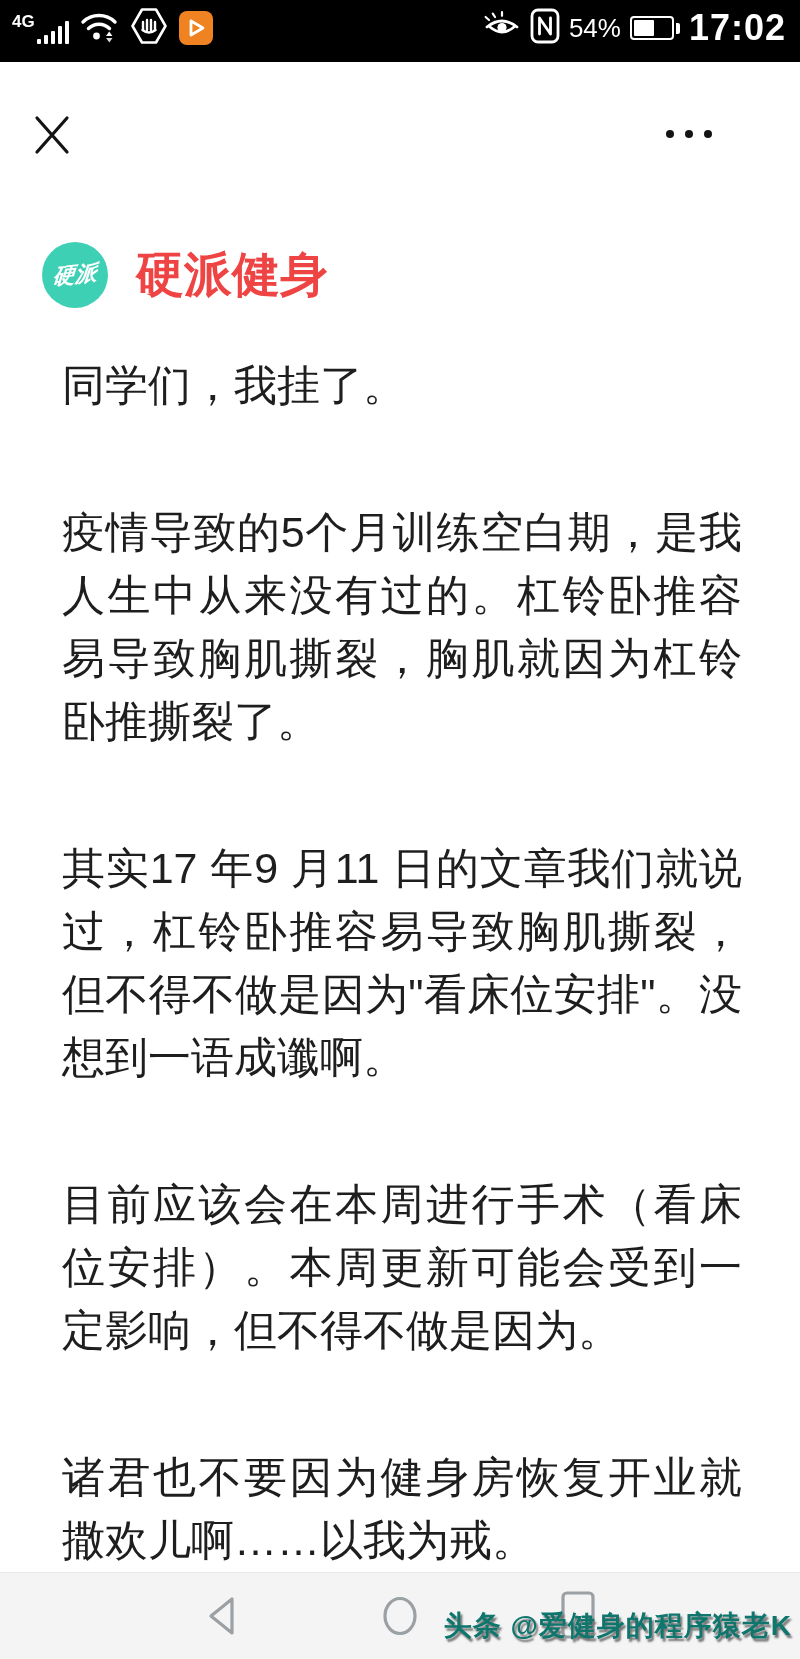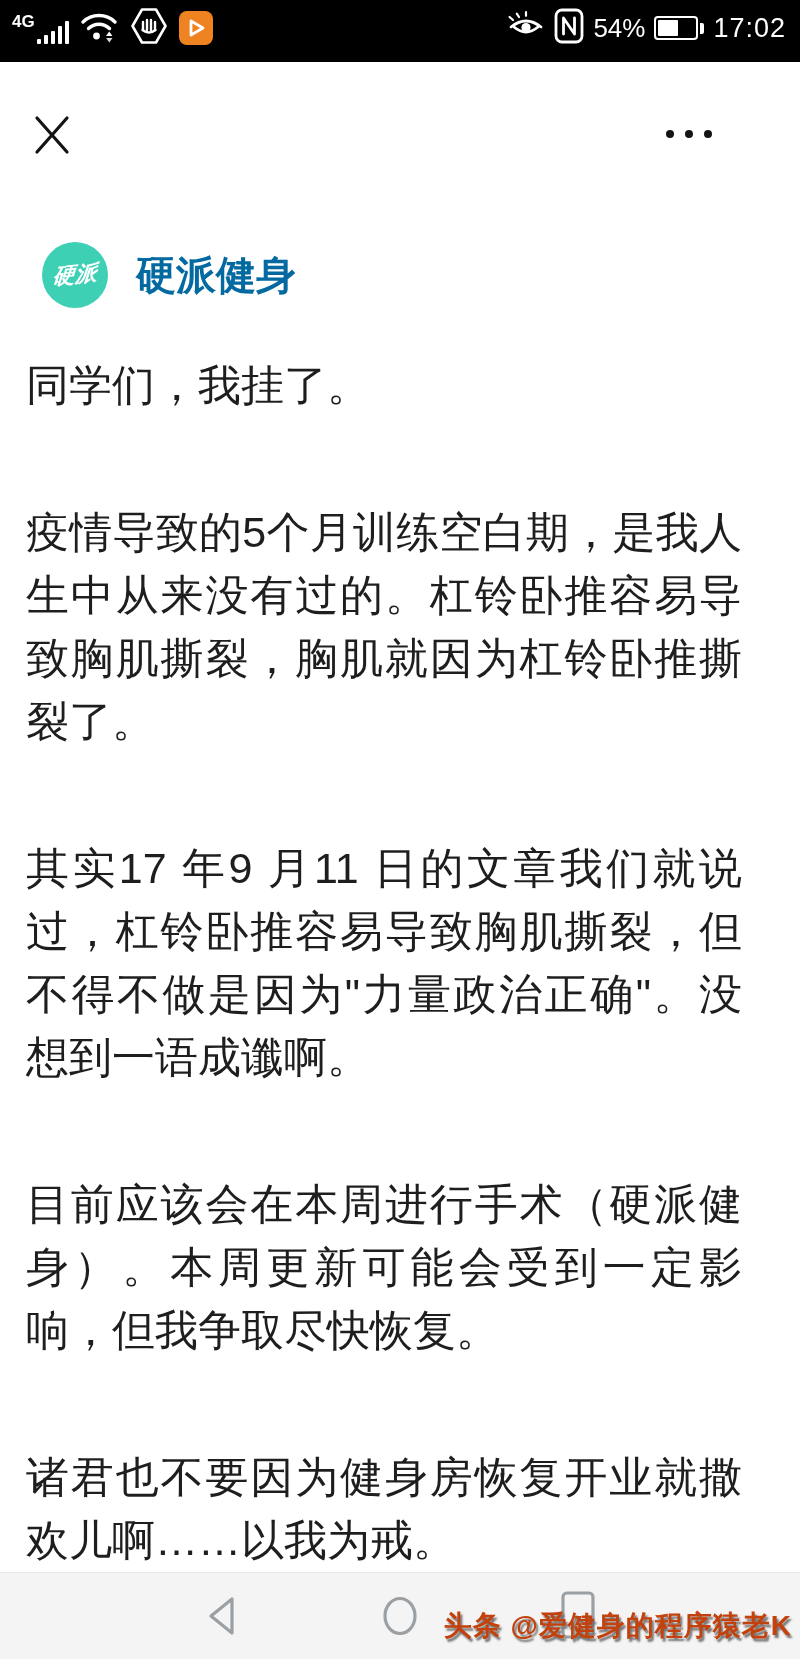--- a/index.html
+++ b/index.html
@@ -17,21 +17,21 @@
     padding:0 14px 6px 12px;
   }
   .sb-left, .sb-right { display:flex; align-items:center; }
   .sb-left  { gap:10px; }
   .sb-right { gap:9px;text-align:right; }
   .net-group { display:flex; align-items:flex-end; gap:2px; }
   .net-label { font-size:17px; font-weight:bold; line-height:1; margin-bottom:14px; }
   .sig-bars { display:flex; align-items:flex-end; gap:3px; height:26px; }
   .sig-bars i { display:block; width:4px; background:#fff; border-radius:1px; }
   .sb-pct { font-size:26px; }
-  .sb-time { font-size:27px; letter-spacing:1px; }
+  .sb-time { font-size:36px; letter-spacing:1px;font-weight:bold; }
   .battery { display:flex; align-items:center; }
   .batt-body {
     width:44px; height:24px; border:2px solid #fff; border-radius:4px;
     padding:2px; display:flex;
   }
   .batt-fill { width:55%; height:100%; background:#fff; border-radius:1px; }
   .batt-tip { width:4px; height:11px; background:#fff; border-radius:0 2px 2px 0; margin-left:2px; }
   .play-app {
     width:34px; height:34px; border-radius:8px; background:#ef8221;
     display:flex; align-items:center; justify-content:center;
@@ -48,42 +48,42 @@
 
   
   .account { display:flex; align-items:center; margin:70px 0 0 42px; }
   .avatar {
     width:66px; height:66px; border-radius:50%; background:#3ed0b5;
     color:#fff; display:flex; align-items:center; justify-content:center;
     font-size:22px; font-weight:bold; font-style:italic;
     transform:none; flex:0 0 auto;
   }
   .avatar span { transform:skewX(-10deg) rotate(-6deg); letter-spacing:0; }
-  .acct-name { margin-left:28px; font-size:40px; font-weight:bold; color:#0369a1; }
+  .acct-name { margin-left:28px; font-size:48px; font-weight:bold; color:#ef4444; }
 
   
-  .article { margin-top:46px; padding:0 58px 0 26px; }
+  .article { margin-top:46px; padding:0 58px 0 62px; }
   .article p {
     font-size:43px; line-height:63px; color:#1e1e1e;
     margin-bottom:84px; word-break:break-all; text-align:justify;
   }
   .article p:last-child { margin-bottom:12px; }
 
   
   .navbar {
     position:absolute; left:0; right:0; bottom:0; height:87px;
     background:#f4f4f5; border-top:1px solid #e9e9ea;
     display:flex; align-items:center; justify-content:center; gap:134px;
   }
   .nav-btn { width:44px; height:56px; display:flex; align-items:center; justify-content:center; cursor:pointer; }
 
   
   .watermark {
     position:absolute; right:8px; bottom:14px;
-    font-size:28px; font-weight:bold; color:#c2410c;
+    font-size:28px; font-weight:bold; color:#0f766e;
     text-shadow:2px 3px 2px rgba(110,110,110,0.95);
     letter-spacing:1px; white-space:nowrap;
   }
 </style>
 </head>
 <body>
 
 <div class="screen">
 
   <div class="statusbar">
@@ -162,22 +162,22 @@
   <div class="account">
     <div class="avatar">
       <span>硬派</span>
     </div>
     <div class="acct-name">硬派健身</div>
   </div>
 
   <div class="article">
     <p>同学们，我挂了。</p>
     <p>疫情导致的5个月训练空白期，是我人生中从来没有过的。杠铃卧推容易导致胸肌撕裂，胸肌就因为杠铃卧推撕裂了。</p>
-    <p>其实17 年9 月11 日的文章我们就说过，杠铃卧推容易导致胸肌撕裂，但不得不做是因为"力量政治正确"。没想到一语成谶啊。</p>
-    <p>目前应该会在本周进行手术（硬派健身）。本周更新可能会受到一定影响，但我争取尽快恢复。</p>
+    <p>其实17 年9 月11 日的文章我们就说过，杠铃卧推容易导致胸肌撕裂，但不得不做是因为"看床位安排"。没想到一语成谶啊。</p>
+    <p>目前应该会在本周进行手术（看床位安排）。本周更新可能会受到一定影响，但不得不做是因为。</p>
     <p>诸君也不要因为健身房恢复开业就撒欢儿啊……以我为戒。</p>
   </div>
 
   <div class="navbar">
     <div class="nav-btn">
       <svg width="40" height="48" viewBox="0 0 40 48">
         <polygon points="30,7 30,41 9,24" fill="none" stroke="#9aa0a3" stroke-width="3.2" stroke-linejoin="round"></polygon>
       </svg>
     </div>
     <div class="nav-btn">

